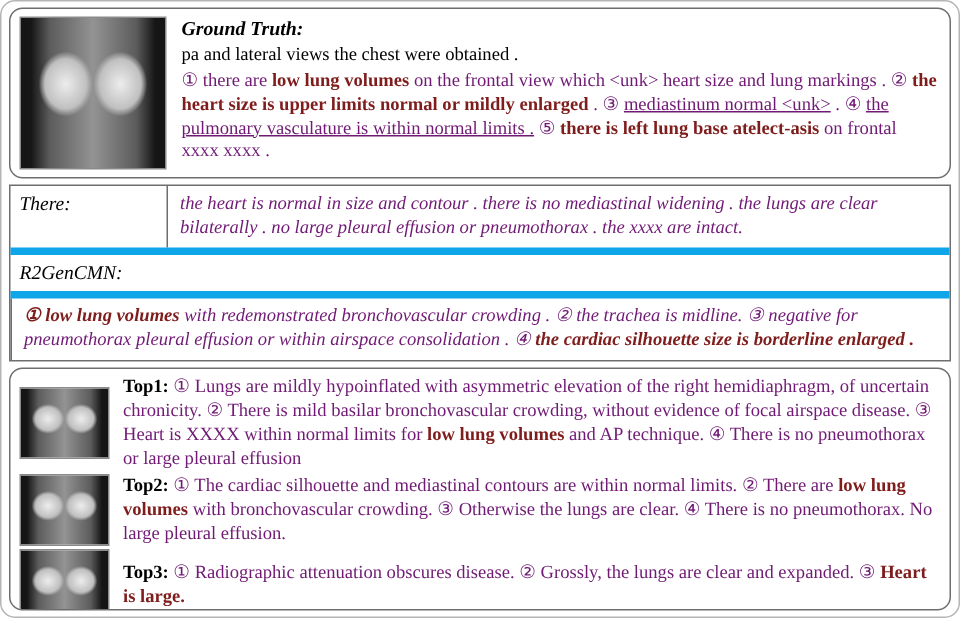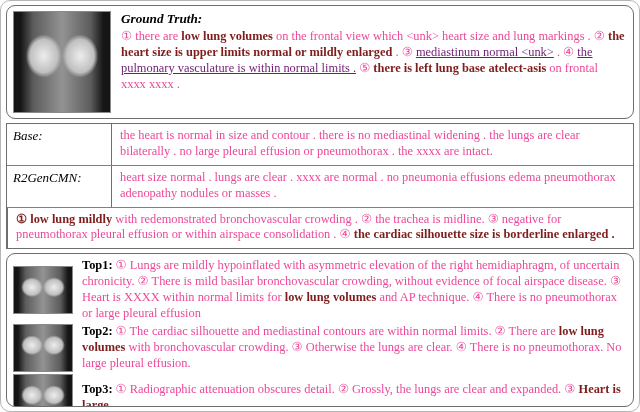--- a/index.html
+++ b/index.html
@@ -40,93 +40,94 @@
       linear-gradient(90deg, #141414 0%, #161616 7%, #5c5c5c 20%, #939393 50%, #5c5c5c 80%, #161616 93%, #141414 100%);
   }
   .xray-main { width: 96px; height: 100px; flex: 0 0 auto; }
   .gt-text { flex: 1; }
   .gt-label { font-weight: bold; font-style: italic; font-size: 13.2px; }
   .gt-intro { margin-top: 1px; }
   .gt-body { margin-top: 1px; }
 
   
   .cmp-box { flex: 0 0 auto; }
-  .cmp-row { display: flex; border-top: 1px solid #0ea5e9; }
+  .cmp-row { display: flex; border-top: 5px solid #0ea5e9; }
   .cmp-row:first-child { border-top: none; }
   .cmp-label {
     flex: 0 0 92px;
     font-style: italic;
     font-size: 13px;
     padding: 4px 6px;
   }
   .cmp-text {
     flex: 1;
     border-left: 1px solid #6e6e6e;
     padding: 4px 10px 5px 8px;
+    font-style: italic;
   }
 
   
   .ret-box {
     border-radius: 9px;
     flex: 1;
     padding: 3px 8px 3px 6px;
     display: flex; flex-direction: column; justify-content: space-around;
     overflow: hidden;
   }
   .ret-row { display: flex; gap: 9px; align-items: center; padding: 1px 0; }
   .xray-thumb { width: 58px; height: 46px; flex: 0 0 auto; }
   .ret-text { flex: 1; }
   .ret-label { font-weight: bold; margin-right: 3px; }
 
   
-  .seg-plain { color: #ec4899; }
+  .seg-plain { color: #701a75; }
   .seg-red { color: #7f1d1d; font-weight: bold; }
   .seg-blue { color: #701a75; text-decoration: underline; }
 </style>
 </head>
 <body>
 
 <div class="figure">
 
   <section class="box gt-box">
     <div class="xray xray-main"></div>
     <div class="gt-text">
       <div class="gt-label">Ground Truth:</div>
+      <div class="gt-intro">pa and lateral views the chest were obtained .</div>
       <div class="gt-body"><span class="seg-plain">① there are </span><span class="seg-red">low lung volumes</span><span class="seg-plain"> on the frontal view which &lt;unk&gt; heart size and lung markings . ② </span><span class="seg-red">the heart size is upper limits normal or mildly enlarged</span><span class="seg-plain"> . ③ </span><span class="seg-blue">mediastinum normal &lt;unk&gt;</span><span class="seg-plain"> . ④ </span><span class="seg-blue">the pulmonary vasculature is within normal limits .</span><span class="seg-plain"> ⑤ </span><span class="seg-red">there is left lung base atelect-asis</span><span class="seg-plain"> on frontal xxxx xxxx .</span></div>
     </div>
   </section>
 
   <section class="box cmp-box">
     <div class="cmp-row">
-      <div class="cmp-label">Base:</div>
+      <div class="cmp-label">There:</div>
       <div class="cmp-text"><span class="seg-plain">the heart is normal in size and contour . there is no mediastinal widening . the lungs are clear bilaterally . no large pleural effusion or pneumothorax . the xxxx are intact.</span></div>
     </div>
     <div class="cmp-row">
       <div class="cmp-label">R2GenCMN:</div>
-      <div class="cmp-text"><span class="seg-plain">heart size normal . lungs are clear . xxxx are normal . no pneumonia effusions edema pneumothorax adenopathy nodules or masses .</span></div>
     </div>
     <div class="cmp-row">
-      <div class="cmp-text"><span class="seg-red">① low lung mildly</span><span class="seg-plain"> with redemonstrated bronchovascular crowding . ② the trachea is midline. ③ negative for pneumothorax pleural effusion or within airspace consolidation . ④ </span><span class="seg-red">the cardiac silhouette size is borderline enlarged .</span></div>
+      <div class="cmp-text"><span class="seg-red">① low lung volumes</span><span class="seg-plain"> with redemonstrated bronchovascular crowding . ② the trachea is midline. ③ negative for pneumothorax pleural effusion or within airspace consolidation . ④ </span><span class="seg-red">the cardiac silhouette size is borderline enlarged .</span></div>
     </div>
   </section>
 
   <section class="box ret-box">
     <div class="ret-row">
       <div class="xray xray-thumb"></div>
       <div class="ret-text">
         <b class="ret-label">Top1:</b><span><span class="seg-plain">① Lungs are mildly hypoinflated with asymmetric elevation of the right hemidiaphragm, of uncertain chronicity. ② There is mild basilar bronchovascular crowding, without evidence of focal airspace disease. ③ Heart is XXXX within normal limits for </span><span class="seg-red">low lung volumes</span><span class="seg-plain"> and AP technique. ④ There is no pneumothorax or large pleural effusion</span></span>
       </div>
     </div>
     <div class="ret-row">
       <div class="xray xray-thumb"></div>
       <div class="ret-text">
         <b class="ret-label">Top2:</b><span><span class="seg-plain">① The cardiac silhouette and mediastinal contours are within normal limits. ② There are </span><span class="seg-red">low lung volumes</span><span class="seg-plain"> with bronchovascular crowding. ③ Otherwise the lungs are clear. ④ There is no pneumothorax. No large pleural effusion.</span></span>
       </div>
     </div>
     <div class="ret-row">
       <div class="xray xray-thumb"></div>
       <div class="ret-text">
-        <b class="ret-label">Top3:</b><span><span class="seg-plain">① Radiographic attenuation obscures detail. ② Grossly, the lungs are clear and expanded. ③ </span><span class="seg-red">Heart is large.</span></span>
+        <b class="ret-label">Top3:</b><span><span class="seg-plain">① Radiographic attenuation obscures disease. ② Grossly, the lungs are clear and expanded. ③ </span><span class="seg-red">Heart is large.</span></span>
       </div>
     </div>
   </section>
 
 </div>
 
 </body></html>

